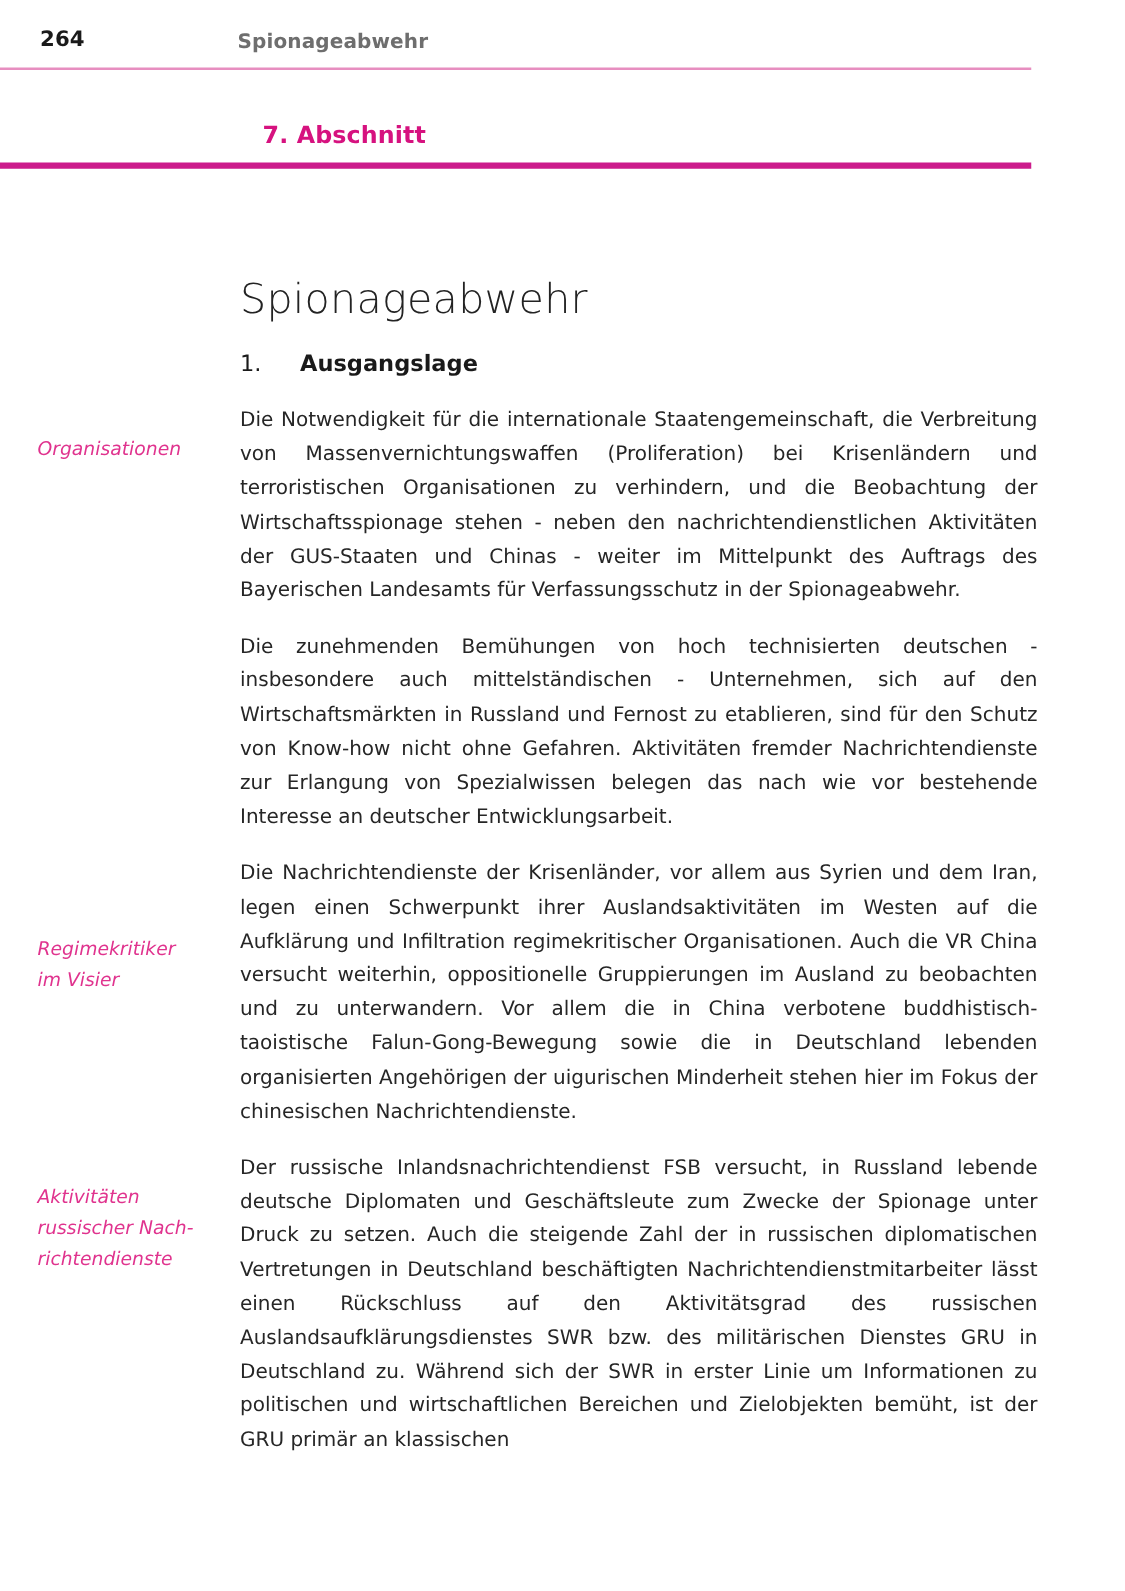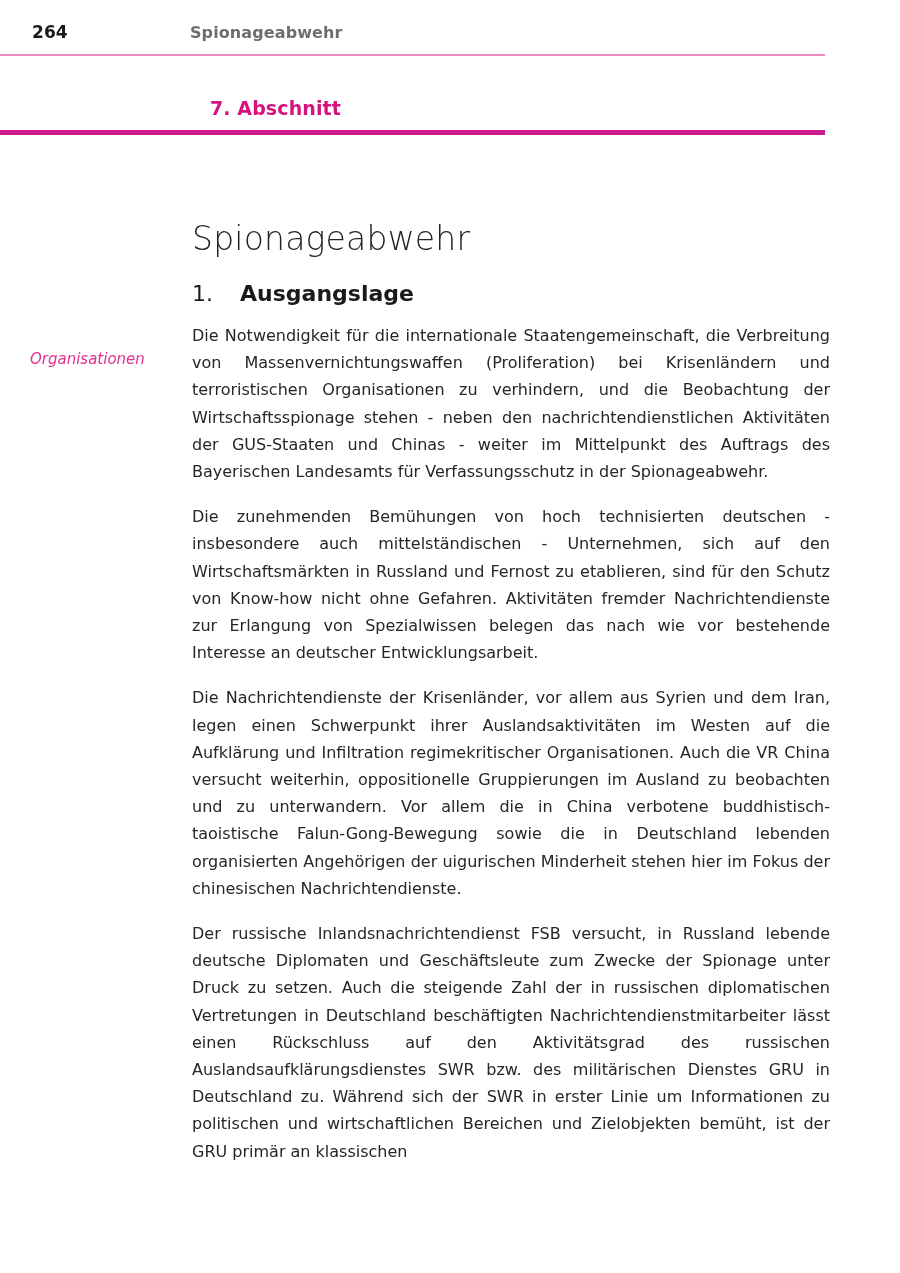--- a/index.html
+++ b/index.html
@@ -88,21 +88,21 @@
     color: #232323;
     letter-spacing: 0.2px;
   }
 
   
   .subsection {
     position: absolute;
     left: 192px;
     top: 281px;
     width: 640px;
-    font-size: 22px;
+    font-size: 18px;
     color: #1a1a1a;
   }
   .subsection .num {
     display: inline-block;
     width: 48px;
     font-weight: normal;
   }
   .subsection .sub-label {
     font-weight: bold;
   }
@@ -157,20 +157,29 @@
 
   <h1 class="chapter-title">Spionageabwehr</h1>
 
   <div class="subsection">
     <span class="num">1.</span><span class="sub-label">Ausgangslage</span>
   </div>
 
   <div class="margin-note mn-1" style="color: rgb(224, 51, 142);">
       <div>Organisationen</div>
     </div>
+  <div class="margin-note mn-2" style="color: rgb(224, 51, 142);">
+      <div>Regimekritiker</div>
+      <div>im Visier</div>
+    </div>
+  <div class="margin-note mn-3" style="color: rgb(224, 51, 142);">
+      <div>Aktivitäten</div>
+      <div>russischer Nach-</div>
+      <div>richtendienste</div>
+    </div>
 
   <div class="body-col">
     <p class="para">Die Notwendigkeit für die internationale Staatengemeinschaft, die Verbreitung von Massenvernichtungswaffen (Proliferation) bei Krisenländern und terroristischen Organisationen zu verhindern, und die Beobachtung der Wirtschaftsspionage stehen - neben den nachrichtendienstlichen Aktivitäten der GUS-Staaten und Chinas - weiter im Mittelpunkt des Auftrags des Bayerischen Landesamts für Verfassungsschutz in der Spionageabwehr.</p>
     <p class="para">Die zunehmenden Bemühungen von hoch technisierten deutschen - insbesondere auch mittelständischen - Unternehmen, sich auf den Wirtschaftsmärkten in Russland und Fernost zu etablieren, sind für den Schutz von Know-how nicht ohne Gefahren. Aktivitäten fremder Nachrichtendienste zur Erlangung von Spezialwissen belegen das nach wie vor bestehende Interesse an deutscher Entwicklungsarbeit.</p>
     <p class="para">Die Nachrichtendienste der Krisenländer, vor allem aus Syrien und dem Iran, legen einen Schwerpunkt ihrer Auslandsaktivitäten im Westen auf die Aufklärung und Infiltration regimekritischer Organisationen. Auch die VR China versucht weiterhin, oppositionelle Gruppierungen im Ausland zu beobachten und zu unterwandern. Vor allem die in China verbotene buddhistisch-taoistische Falun-Gong-Bewegung sowie die in Deutschland lebenden organisierten Angehörigen der uigurischen Minderheit stehen hier im Fokus der chinesischen Nachrichtendienste.</p>
     <p class="para last-line-normal">Der russische Inlandsnachrichtendienst FSB versucht, in Russland lebende deutsche Diplomaten und Geschäftsleute zum Zwecke der Spionage unter Druck zu setzen. Auch die steigende Zahl der in russischen diplomatischen Vertretungen in Deutschland beschäftigten Nachrichtendienstmitarbeiter lässt einen Rückschluss auf den Aktivitätsgrad des russischen Auslandsaufklärungsdienstes SWR bzw. des militärischen Dienstes GRU in Deutschland zu. Während sich der SWR in erster Linie um Informationen zu politischen und wirtschaftlichen Bereichen und Zielobjekten bemüht, ist der GRU primär an klassischen</p>
   </div>
 
 </div>
 

